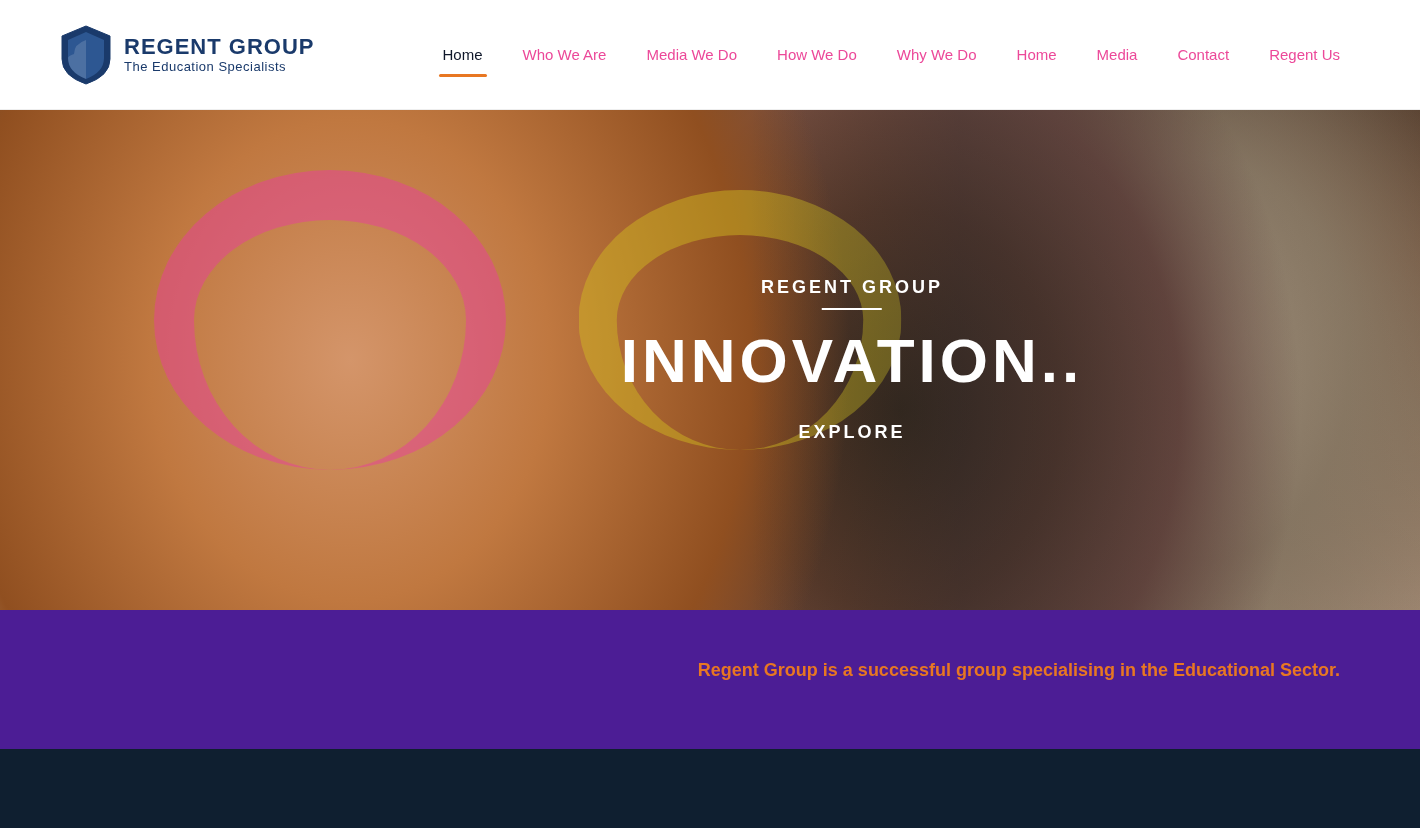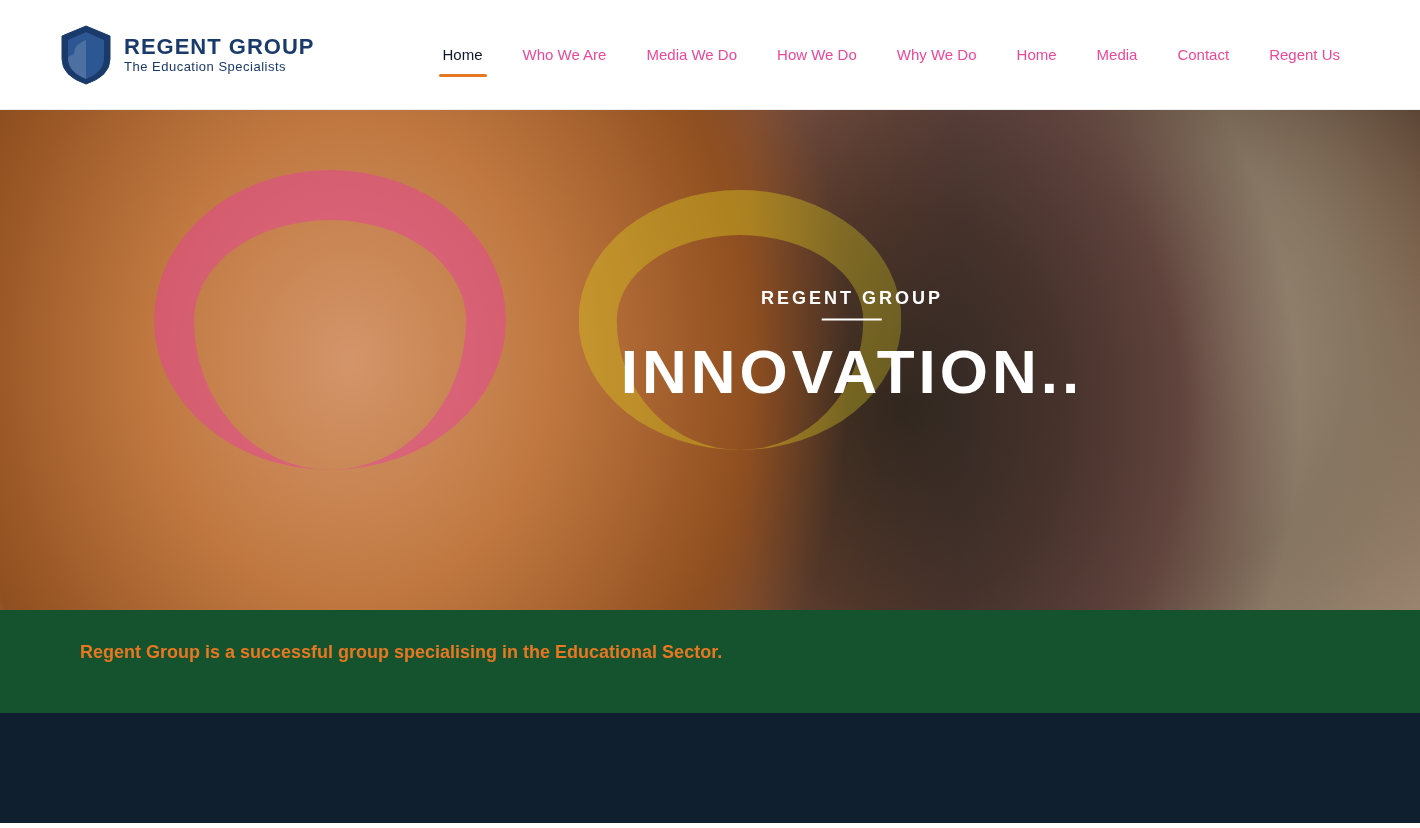--- a/index.html
+++ b/index.html
@@ -110,23 +110,23 @@
     .hero-explore {
       font-size: 18px;
       font-weight: 600;
       letter-spacing: 3px;
       text-transform: uppercase;
       cursor: pointer;
     }
 
     
     .info-band {
-      background: #14532d;
-      padding: 32px 80px;
-      text-align: left;
+      background: #4c1d95;
+      padding: 50px 80px;
+      text-align: right;
     }
     .info-band .highlight {
       color: #e87722;
       font-size: 18px;
       font-weight: 700;
       margin-bottom: 18px;
     }
     .info-band .description {
       color: #fff;
       font-size: 17px;
@@ -228,20 +228,21 @@
 
   <div class="hero-scene"></div>
   <div class="headphone-pink"></div>
   <div class="headphone-yellow"></div>
   <div class="hero-text-shadow"></div>
 
   <div class="hero-content">
     <div class="hero-brand">REGENT GROUP</div>
     <div class="hero-divider"></div>
     <div class="hero-title">INNOVATION..</div>
+    <div class="hero-explore">EXPLORE</div>
   </div>
 </section>
 
 <section class="info-band">
   <p class="highlight">Regent Group is a successful group specialising in the Educational Sector.</p>
 </section>
 
 <section class="bottom-section">
 
   

